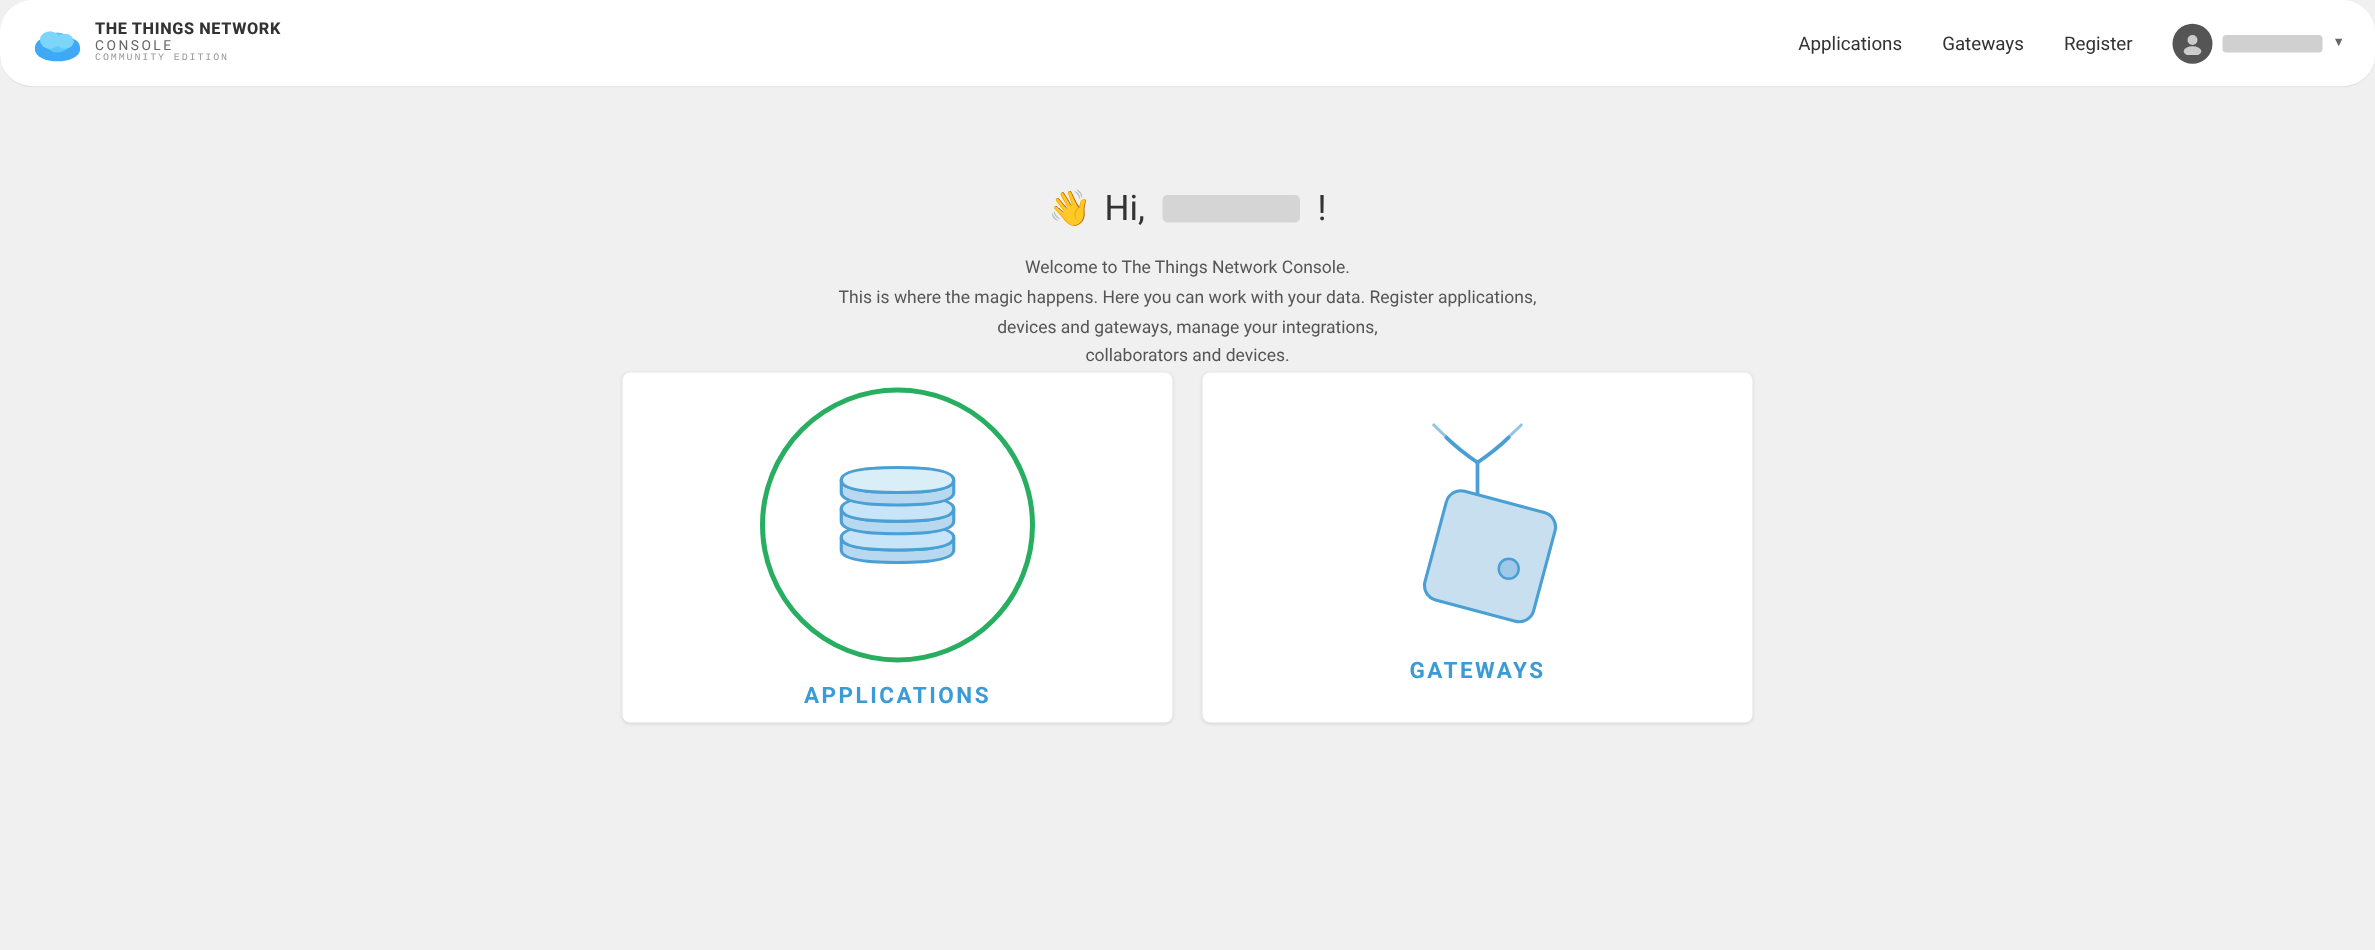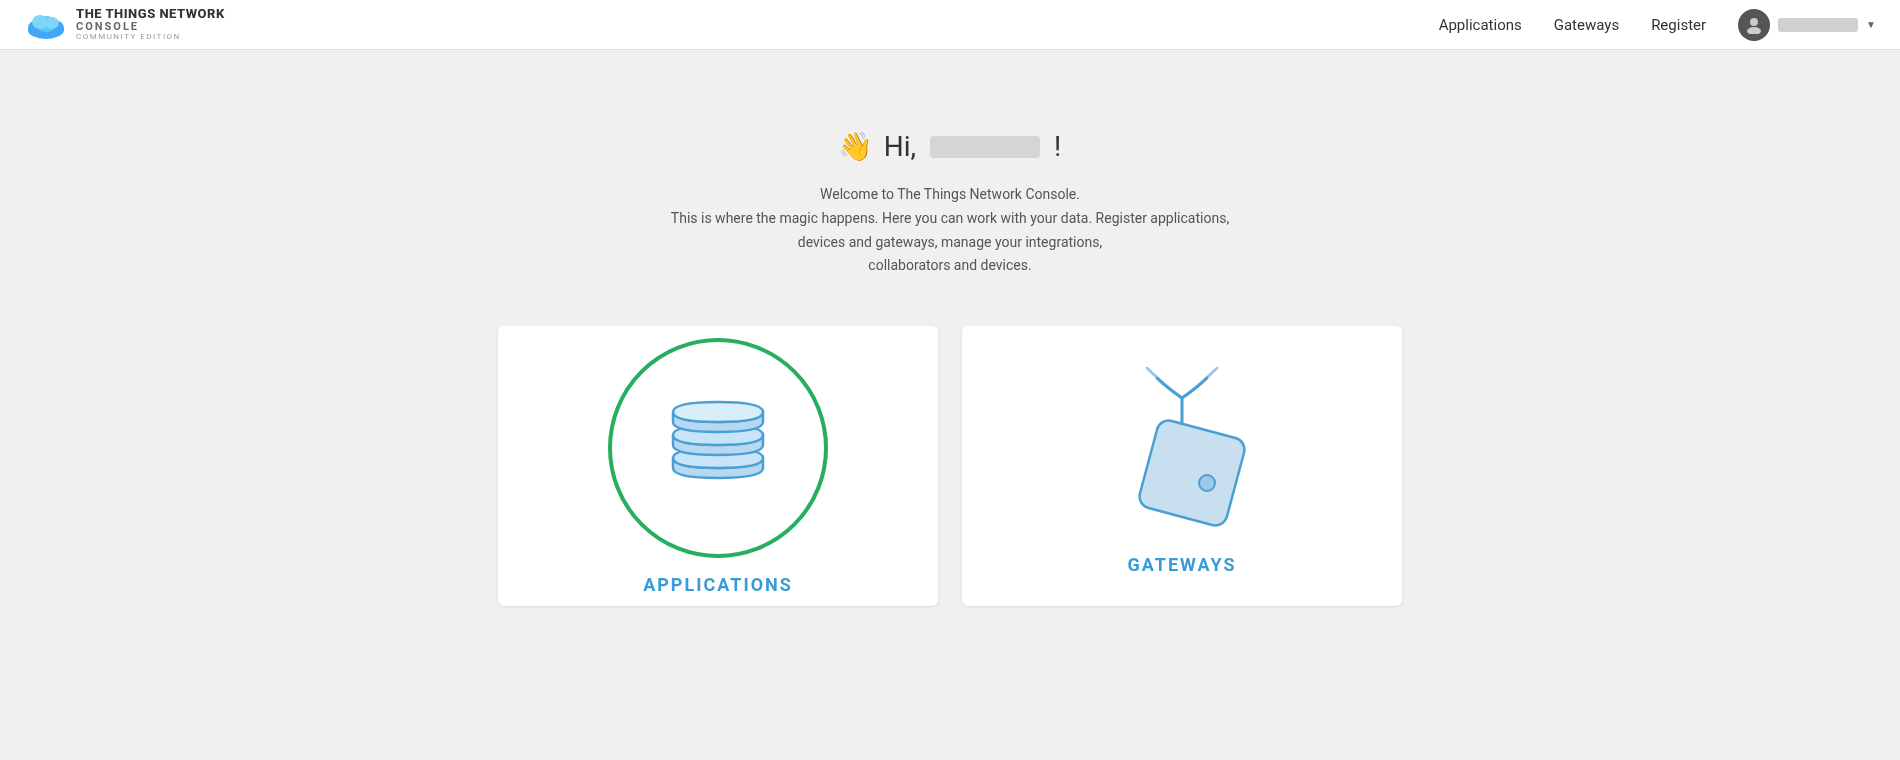--- a/index.html
+++ b/index.html
@@ -6,27 +6,28 @@
     body {
       font-family: -apple-system, BlinkMacSystemFont, 'Segoe UI', Roboto, sans-serif;
       background: #f0f0f0;
       width: 1900px;
       min-height: 760px;
     }
 
     
     header {
       background: #ffffff;
-      height: 50px;
+      height: 70px;
       display: flex;
       align-items: center;
       justify-content: space-between;
       padding: 0 24px;
       border-bottom: 1px solid #e0e0e0;
       position: relative;
+      border-radius: 26px;
     }
 
     .logo-area {
       display: flex;
       align-items: center;
       gap: 8px;
     }
 
     .logo-cloud {
       width: 44px;
@@ -44,28 +45,28 @@
       font-weight: 800;
       color: #333;
       letter-spacing: 0.5px;
     }
 
     .logo-console {
       font-size: 11px;
       color: #666;
       letter-spacing: 2px;
       text-transform: uppercase;
-      font-weight: bold;
     }
 
     .logo-edition {
       font-size: 8px;
       color: #999;
       letter-spacing: 1.5px;
       text-transform: uppercase;
+      font-family: Liberation Mono, monospace;
     }
 
     nav {
       display: flex;
       align-items: center;
       gap: 32px;
     }
 
     .nav-link {
       font-size: 15px;
@@ -136,21 +137,20 @@
       vertical-align: middle;
       margin: 0 4px;
     }
 
     .subtitle {
       text-align: center;
       color: #555;
       font-size: 14px;
       line-height: 1.7;
       max-width: 600px;
-      margin-bottom: 48px;
     }
 
     
     .cards-container {
       display: flex;
       gap: 24px;
       justify-content: center;
     }
 
     .card {

